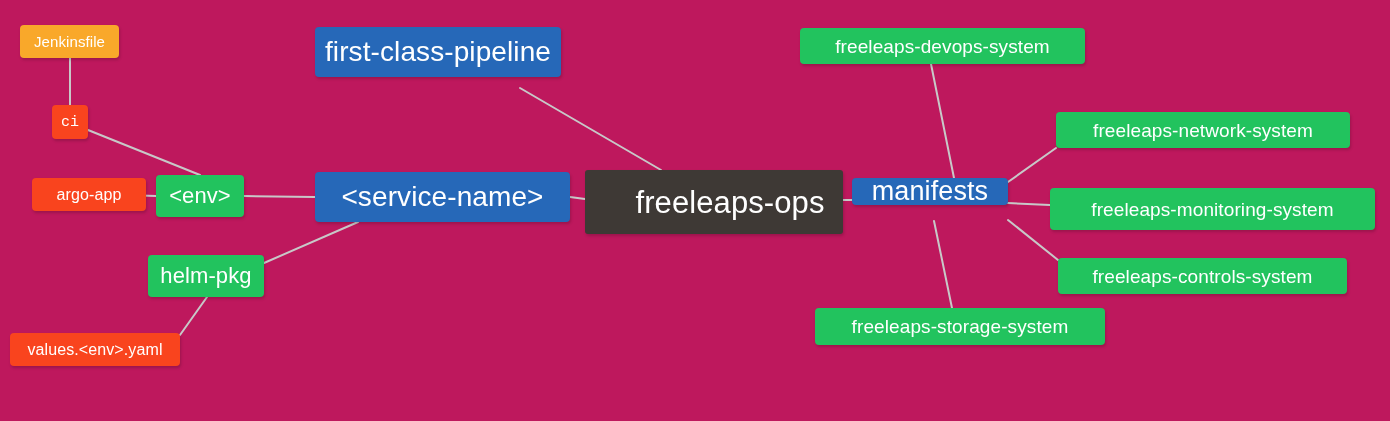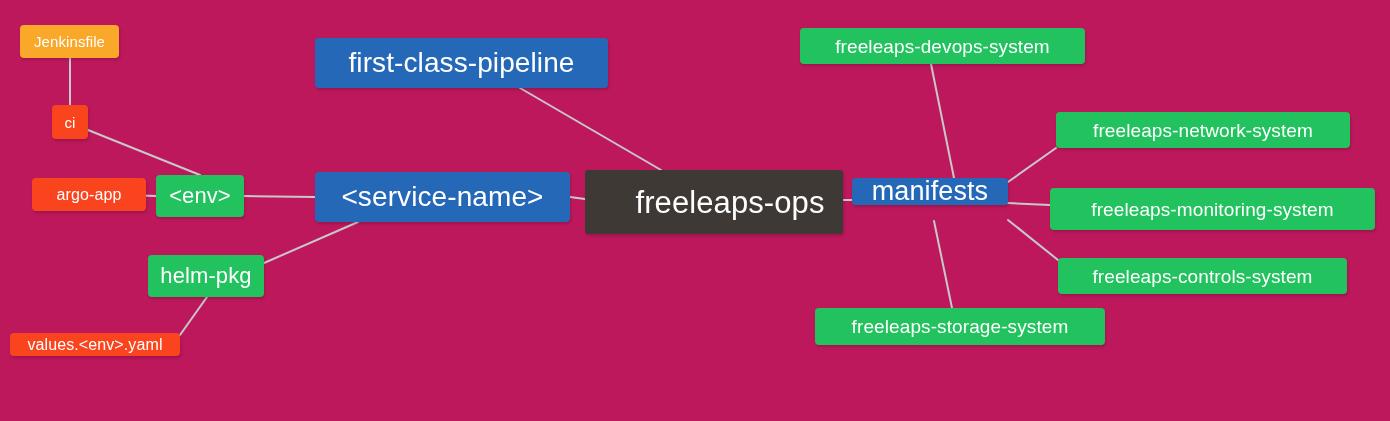--- a/index.html
+++ b/index.html
@@ -66,26 +66,26 @@
       <line x1="520" y1="88" x2="661" y2="170" stroke="#c8c8c8" stroke-width="2" stroke-linecap="round"></line>
       <line x1="843" y1="200" x2="852" y2="200" stroke="#c8c8c8" stroke-width="2" stroke-linecap="round"></line>
       <line x1="931" y1="64" x2="954" y2="178" stroke="#c8c8c8" stroke-width="2" stroke-linecap="round"></line>
       <line x1="1056" y1="148" x2="1008" y2="182" stroke="#c8c8c8" stroke-width="2" stroke-linecap="round"></line>
       <line x1="1050" y1="205" x2="1008" y2="203" stroke="#c8c8c8" stroke-width="2" stroke-linecap="round"></line>
       <line x1="1058" y1="260" x2="1008" y2="220" stroke="#c8c8c8" stroke-width="2" stroke-linecap="round"></line>
       <line x1="952" y1="308" x2="934" y2="221" stroke="#c8c8c8" stroke-width="2" stroke-linecap="round"></line>
     </svg>
   <div id="nodes">
       <div class="node orange" style="left: 20px; top: 25px; width: 99px; height: 33px; font-size: 15px;">Jenkinsfile</div>
-      <div class="node red" style="left: 52px; top: 105px; width: 36px; height: 34px; font-size: 15px;">ci</div>
+      <div class="node red" style="left: 52px; top: 105px; width: 36px; height: 34px; font-size: 15px; font-family: Liberation Mono, monospace;">ci</div>
       <div class="node red" style="left: 32px; top: 178px; width: 114px; height: 33px; font-size: 16px;">argo-app</div>
       <div class="node green" style="left: 156px; top: 175px; width: 88px; height: 42px; font-size: 22px;">&lt;env&gt;</div>
       <div class="node green" style="left: 148px; top: 255px; width: 116px; height: 42px; font-size: 22px;">helm-pkg</div>
-      <div class="node red" style="left: 10px; top: 333px; width: 170px; height: 23px; font-size: 16px;">values.&lt;env&gt;.yaml</div>
-      <div class="node blue" style="left: 315px; top: 38px; width: 293px; height: 50px; font-size: 28px;">first-class-pipeline</div>
+      <div class="node red" style="left: 10px; top: 333px; width: 170px; height: 33px; font-size: 16px;">values.&lt;env&gt;.yaml</div>
+      <div class="node blue" style="left: 315px; top: 27px; width: 246px; height: 50px; font-size: 28px;">first-class-pipeline</div>
       <div class="node blue" style="left: 315px; top: 172px; width: 255px; height: 50px; font-size: 28px;">&lt;service-name&gt;</div>
       <div class="node root" style="left: 585px; top: 170px; width: 258px; height: 64px; font-size: 31px; padding-left: 32px;">freeleaps-ops</div>
       <div class="node blue" style="left: 852px; top: 178px; width: 156px; height: 27px; font-size: 27px;">manifests</div>
       <div class="node green" style="left: 800px; top: 28px; width: 285px; height: 36px; font-size: 19px;">freeleaps-devops-system</div>
       <div class="node green" style="left: 1056px; top: 112px; width: 294px; height: 36px; font-size: 19px;">freeleaps-network-system</div>
       <div class="node green" style="left: 1050px; top: 188px; width: 325px; height: 42px; font-size: 19px;">freeleaps-monitoring-system</div>
       <div class="node green" style="left: 1058px; top: 258px; width: 289px; height: 36px; font-size: 19px;">freeleaps-controls-system</div>
       <div class="node green" style="left: 815px; top: 308px; width: 290px; height: 37px; font-size: 19px;">freeleaps-storage-system</div>
     </div>
 </div>

